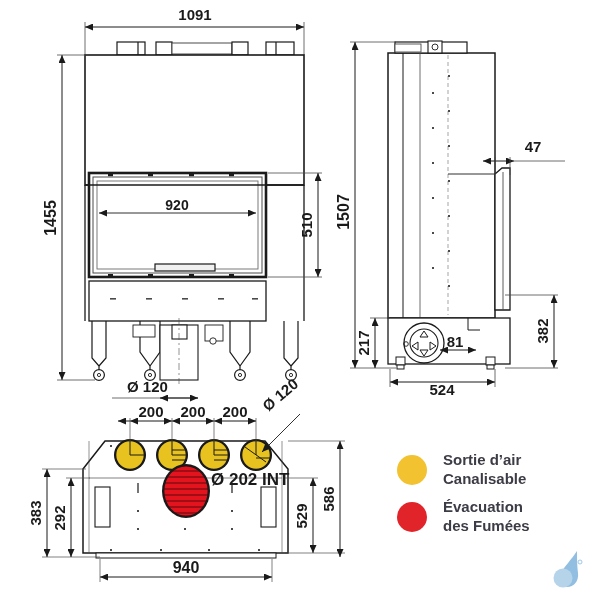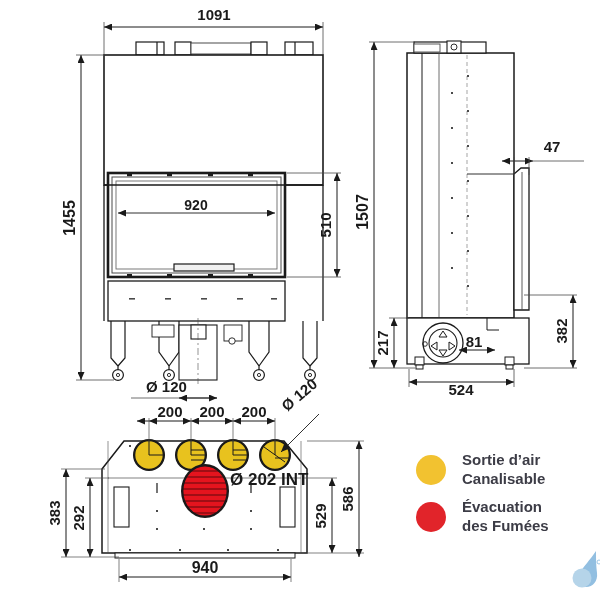--- a/index.html
+++ b/index.html
@@ -1,19 +1,19 @@
 <!DOCTYPE html>
 <html><head>
 <meta charset="utf-8">
 <title>Technical Drawing</title>
 <style>
   html,body{margin:0;padding:0;background:#ffffff;}
   body{width:600px;height:600px;overflow:hidden;
        font-family:"Liberation Sans", sans-serif;}
-  #root{position:relative;width:484px;height:600px;background:#fff;padding-left:19px;}
+  #root{position:relative;width:484px;height:600px;background:#fff;}
   svg{display:block;}
   .dimtxt{font-family:"Liberation Sans", sans-serif;font-weight:bold;fill:#1a1a1a;}
   .legtxt{font-family:"Liberation Sans", sans-serif;font-weight:bold;fill:#3c3c46;font-size:15px;}
 </style>
 </head>
 <body>
 
 <div id="root">
 
   <svg width="600" height="600" viewBox="0 0 600 600">

